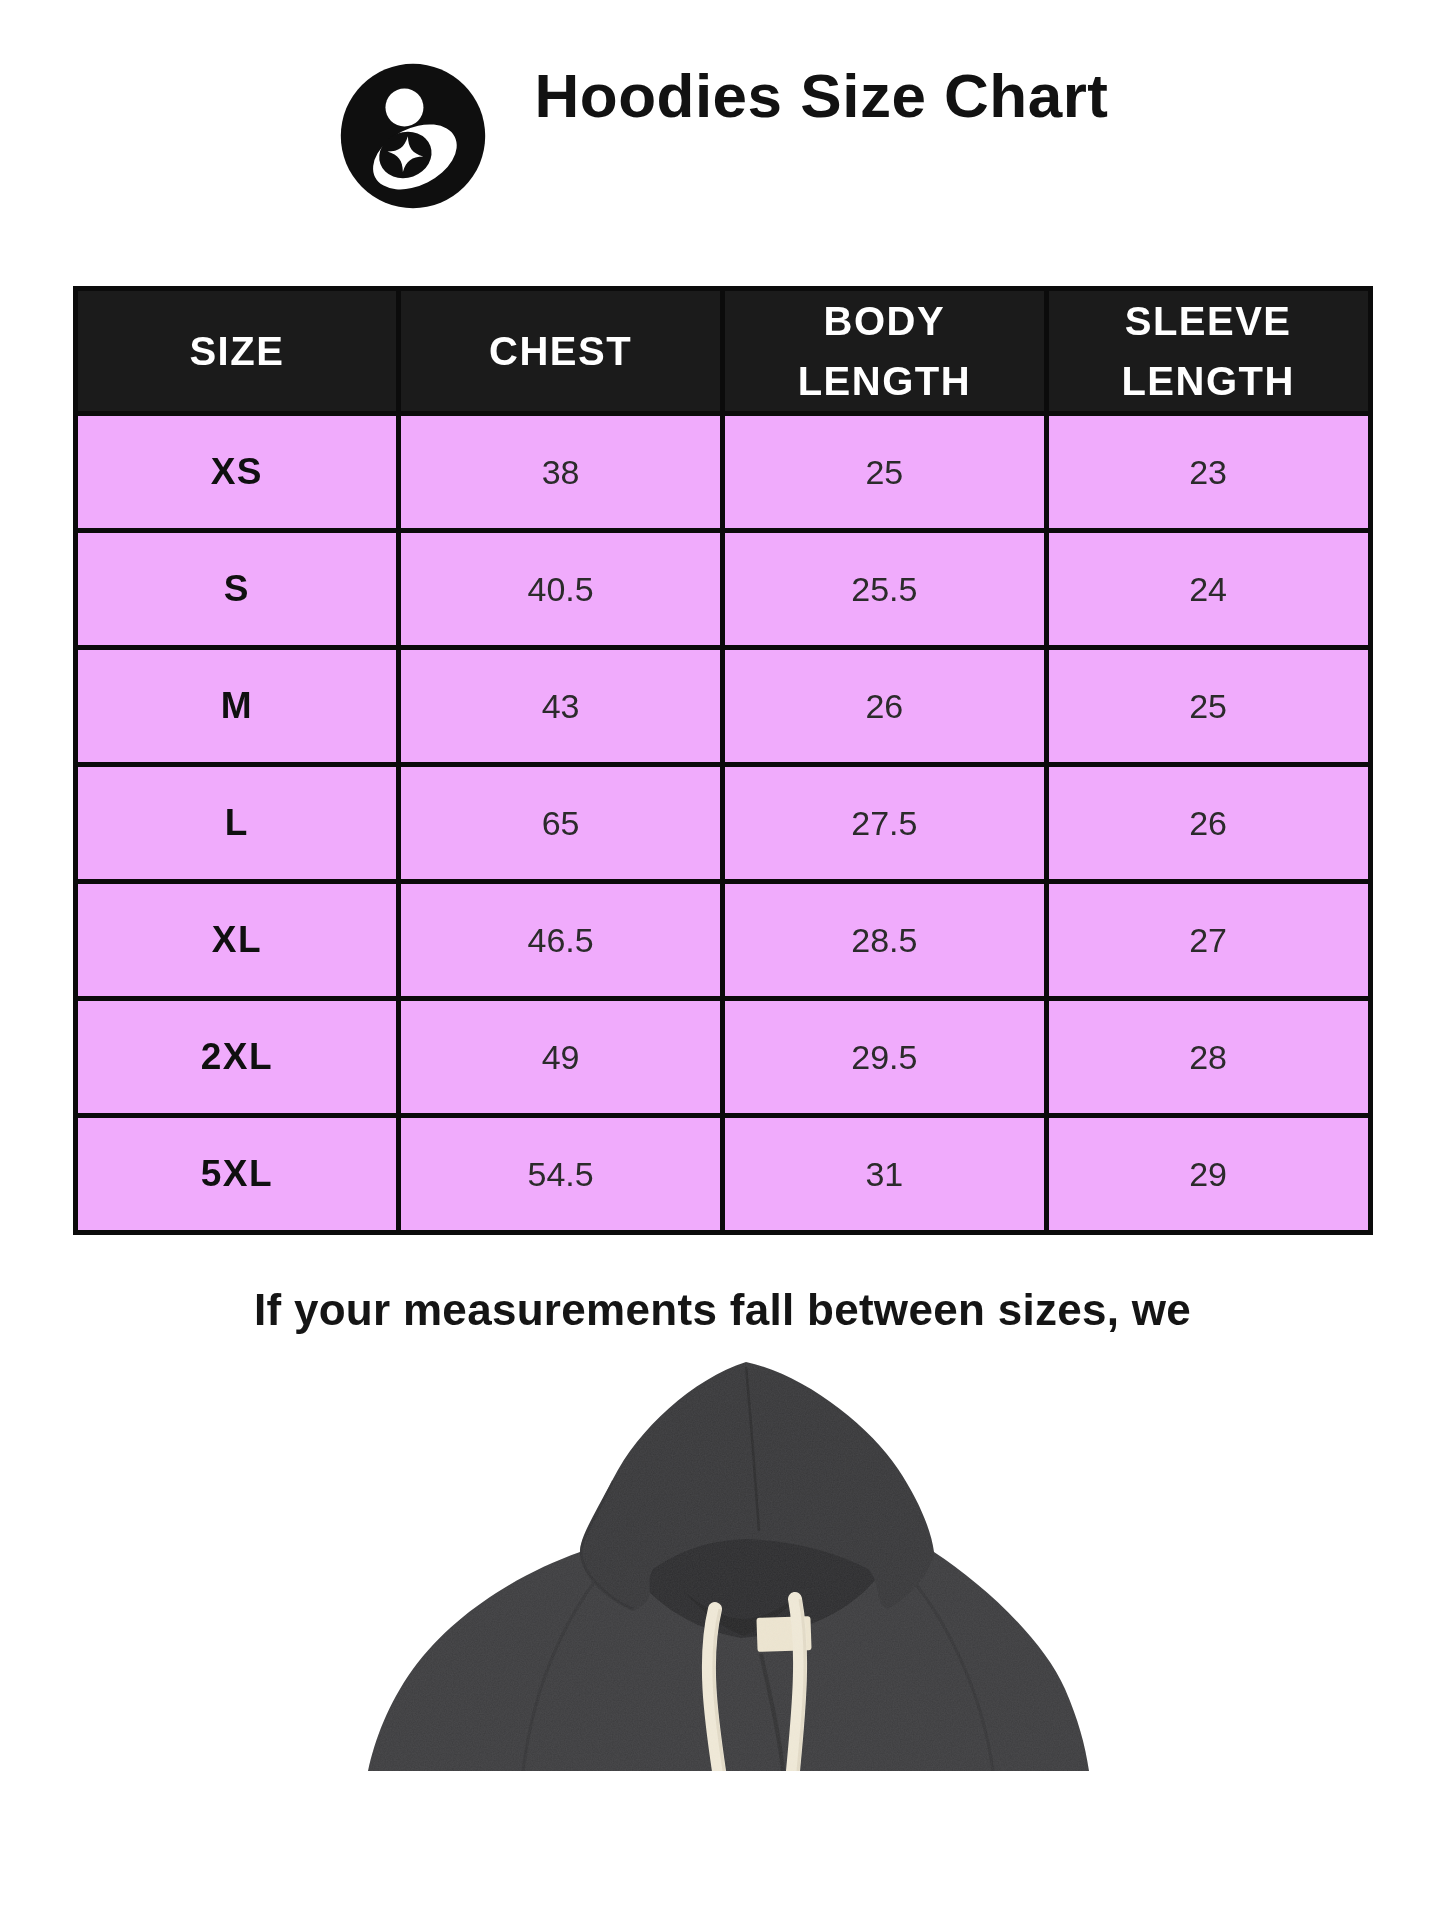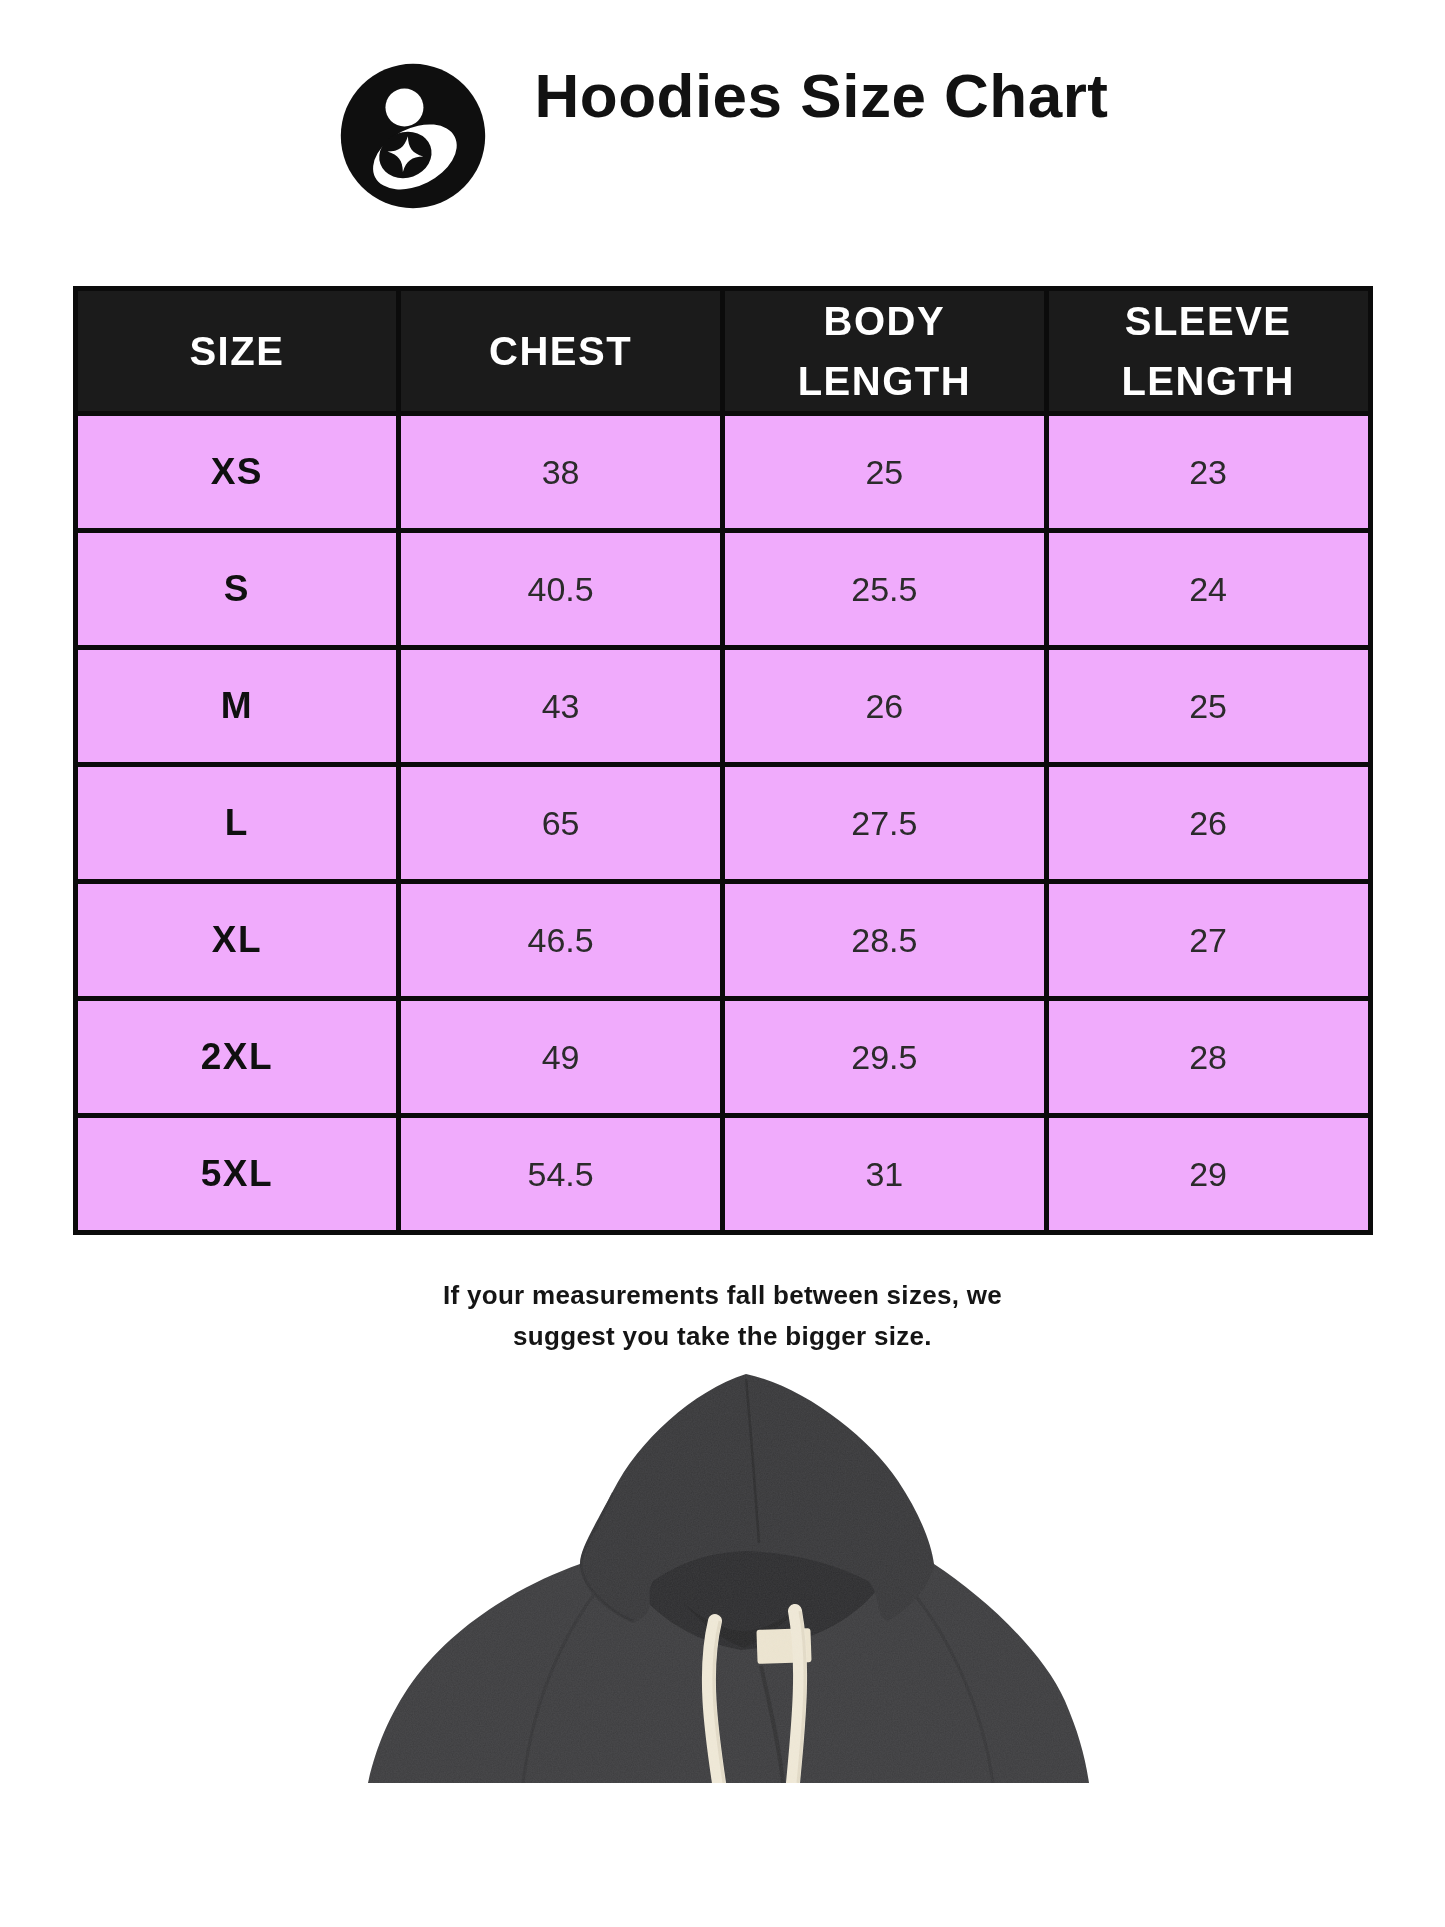--- a/index.html
+++ b/index.html
@@ -43,21 +43,21 @@
     padding:0;
   }
   table.size-table td.size-cell{
     font-weight:700;font-size:37px;color:#101010;letter-spacing:1.5px;
   }
 
   
   .note{
     margin-top:40px;
     text-align:center;
-    font-size:26px;font-weight:700;color:#151515;
+    font-size:44px;font-weight:700;color:#151515;
     line-height:1.58;letter-spacing:0.3px;
   }
 
   
   .hoodie-wrap{
     margin-top:14px;height:412px;
     display:flex;justify-content:center;align-items:flex-start;
     overflow:hidden;
   }
 </style>
@@ -133,21 +133,20 @@
         <td class="size-cell">5XL</td>
         <td>54.5</td>
         <td>31</td>
         <td>29</td>
       </tr>
     </tbody>
   </table>
 
   <div class="note">
     <div>If your measurements fall between sizes, we</div>
-    <div>suggest you take the bigger size.</div>
   </div>
 
   <div class="hoodie-wrap">
     <svg width="760" height="412" viewBox="0 0 760 412" xmlns="http://www.w3.org/2000/svg">
       <defs>
         <clipPath id="hoodclip">
           <path d="M 237,193 C 300,150 500,150 591,193 C 640,225 700,280 722,330 C 735,360 742,385 746,412 L 25,412 C 32,380 45,345 70,310 C 110,255 175,215 237,193 Z"></path>
           <path d="M 403,3 C 350,20 295,70 270,120 C 250,158 237,178 237,193 C 237,215 260,240 290,252 C 330,270 360,278 390,280 L 430,280 C 480,275 530,260 560,240 C 585,222 594,207 591,193 C 588,170 575,140 555,110 C 525,65 460,15 403,3 Z"></path>
         </clipPath>
         <filter id="heather" x="0" y="0" width="100%" height="100%">

